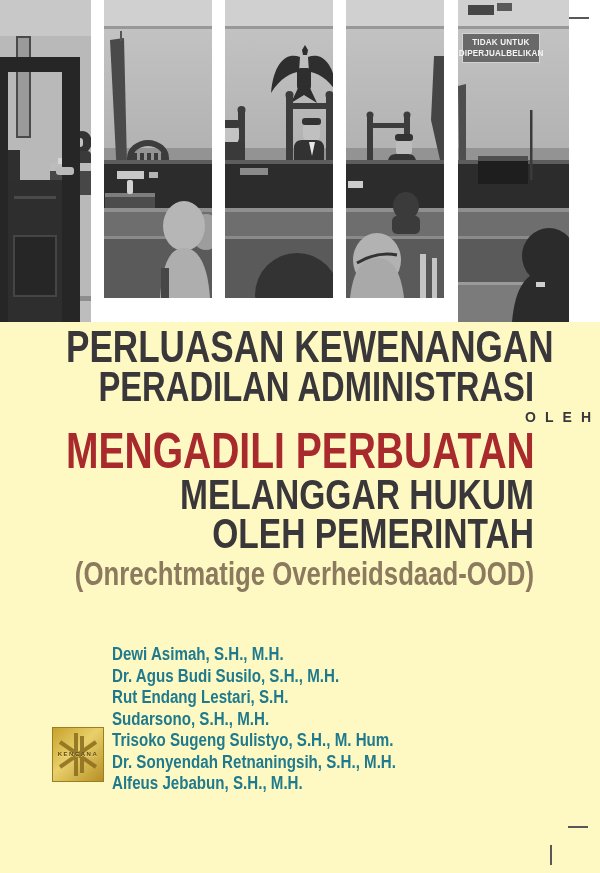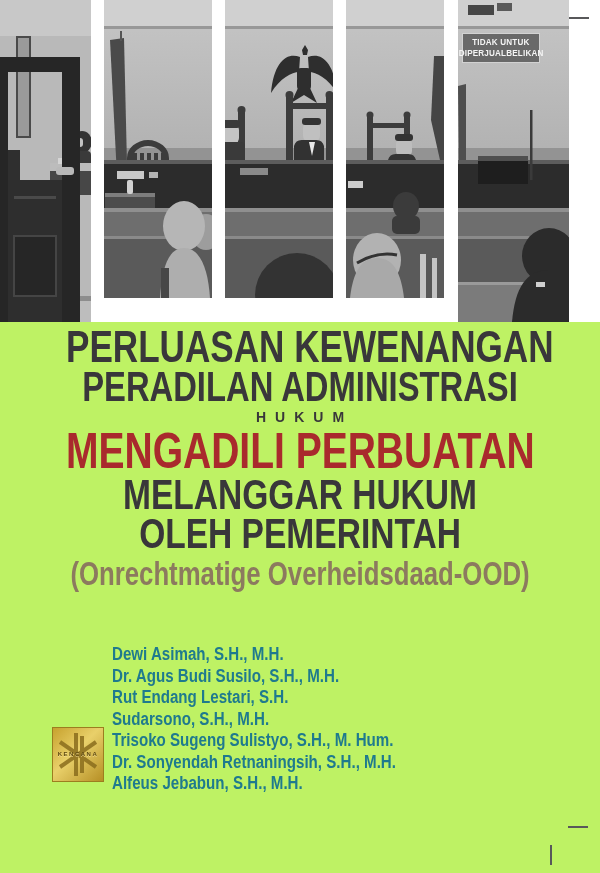--- a/index.html
+++ b/index.html
@@ -1,31 +1,31 @@
 <!DOCTYPE html>
 <html><head>
 <meta charset="utf-8">
 <style>
   html,body{margin:0;padding:0;background:#ffffff;}
-  .cover{position:relative;width:600px;height:873px;background:#bef264;overflow:hidden;
+  .cover{position:relative;width:600px;height:873px;background:#fef9c3;overflow:hidden;
          font-family:"Liberation Sans", sans-serif;}
   
   .photo{position:absolute;left:0;top:0;width:600px;height:322px;}
   .photo svg{display:block;}
   .badge{position:absolute;left:462px;top:33px;width:78px;height:30px;
          background:#696969;border:1px solid #d2d2d2;box-sizing:border-box;
          display:flex;flex-direction:column;align-items:center;justify-content:center;}
   .badge div{color:#f4f4f4;font-size:9px;font-weight:bold;line-height:11px;
              white-space:nowrap;transform:scaleX(.9);letter-spacing:.2px;}
   .mark{position:absolute;background:#58585a;}
   .mark-top-right{left:569px;top:17px;width:20px;height:2px;}
   .mark-bottom-right{left:568px;top:826px;width:20px;height:2px;}
   .mark-bottom-vert{left:550px;top:845px;width:2px;height:20px;}
   
-  .title-block{position:absolute;left:0;top:326px;width:600px;text-align:center;}
+  .title-block{position:absolute;left:0;top:326px;width:600px;text-align:right;}
   .title-block div{font-weight:bold;white-space:nowrap;transform:scaleX(.78);
                    transform-origin:50% 50%;color:#39373a;}
   .t1{font-size:45px;line-height:41px;}
   .t2{font-size:42px;line-height:40px;}
   .t-dalam{font-size:14px;line-height:20px;letter-spacing:9px;margin-left:9px;
            transform:scaleX(1) !important;}
   .t3{font-size:50px;line-height:48px;color:#a92a2d !important;}
   .t4{font-size:43px;line-height:39px;}
   .t5{font-size:43px;line-height:38px;}
   .t-sub{font-size:33px;line-height:40px;margin-top:2px;color:#8c7a5f !important;}
@@ -188,21 +188,21 @@
     <div class="badge">
       <div>TIDAK UNTUK</div>
       <div>DIPERJUALBELIKAN</div>
     </div>
     <div class="mark mark-top-right"></div>
   </div>
 
   <div class="title-block">
     <div class="t1">PERLUASAN KEWENANGAN</div>
     <div class="t2">PERADILAN ADMINISTRASI</div>
-    <div class="t-dalam">HUKUM</div>
+    <div class="t-dalam">OLEH</div>
     <div class="t3">MENGADILI PERBUATAN</div>
     <div class="t4">MELANGGAR HUKUM</div>
     <div class="t5">OLEH PEMERINTAH</div>
     <div class="t-sub">(Onrechtmatige Overheidsdaad-OOD)</div>
   </div>
 
   <div class="authors">
     <div>Dewi Asimah, S.H., M.H.</div>
     <div>Dr. Agus Budi Susilo, S.H., M.H.</div>
     <div>Rut Endang Lestari, S.H.</div>

